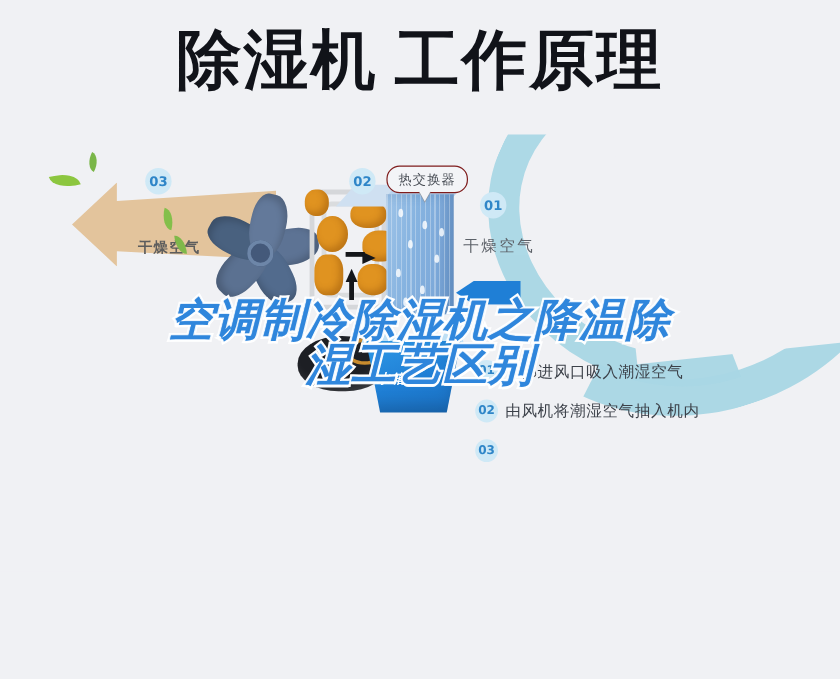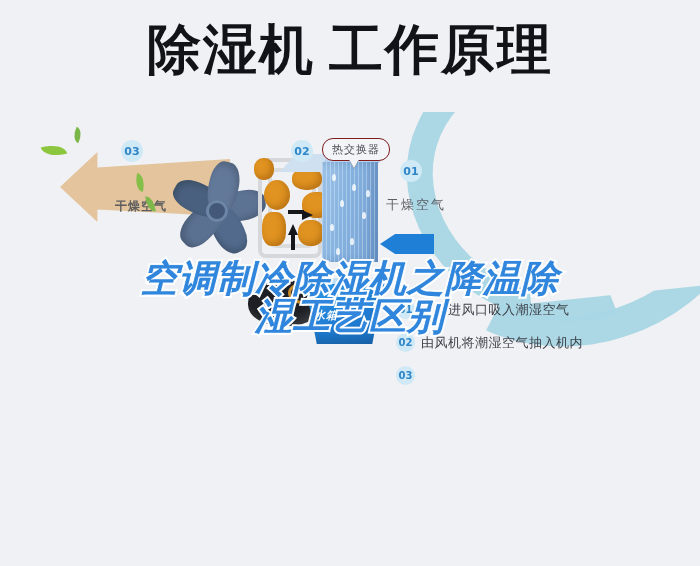--- a/index.html
+++ b/index.html
@@ -239,21 +239,21 @@
     background:#cfe9f6;color:#2f86c8;font-size:10px;font-weight:bold;
     display:flex;align-items:center;justify-content:center;
     flex:0 0 auto;margin-right:6px;
   }
   .step .stxt{
     font-size:13px;color:#3c4149;letter-spacing:.5px;white-space:nowrap;
   }
 
   
   .watermark{
-    position:absolute;left:0;top:260px;width:700px;
+    position:absolute;left:0;top:248px;width:700px;
     text-align:center;
     pointer-events:none;
     z-index:40;
     line-height:1.02;
   }
   .wm-line{
     display:block;
     font-size:37px;
     font-weight:bold;
     font-style:italic;

